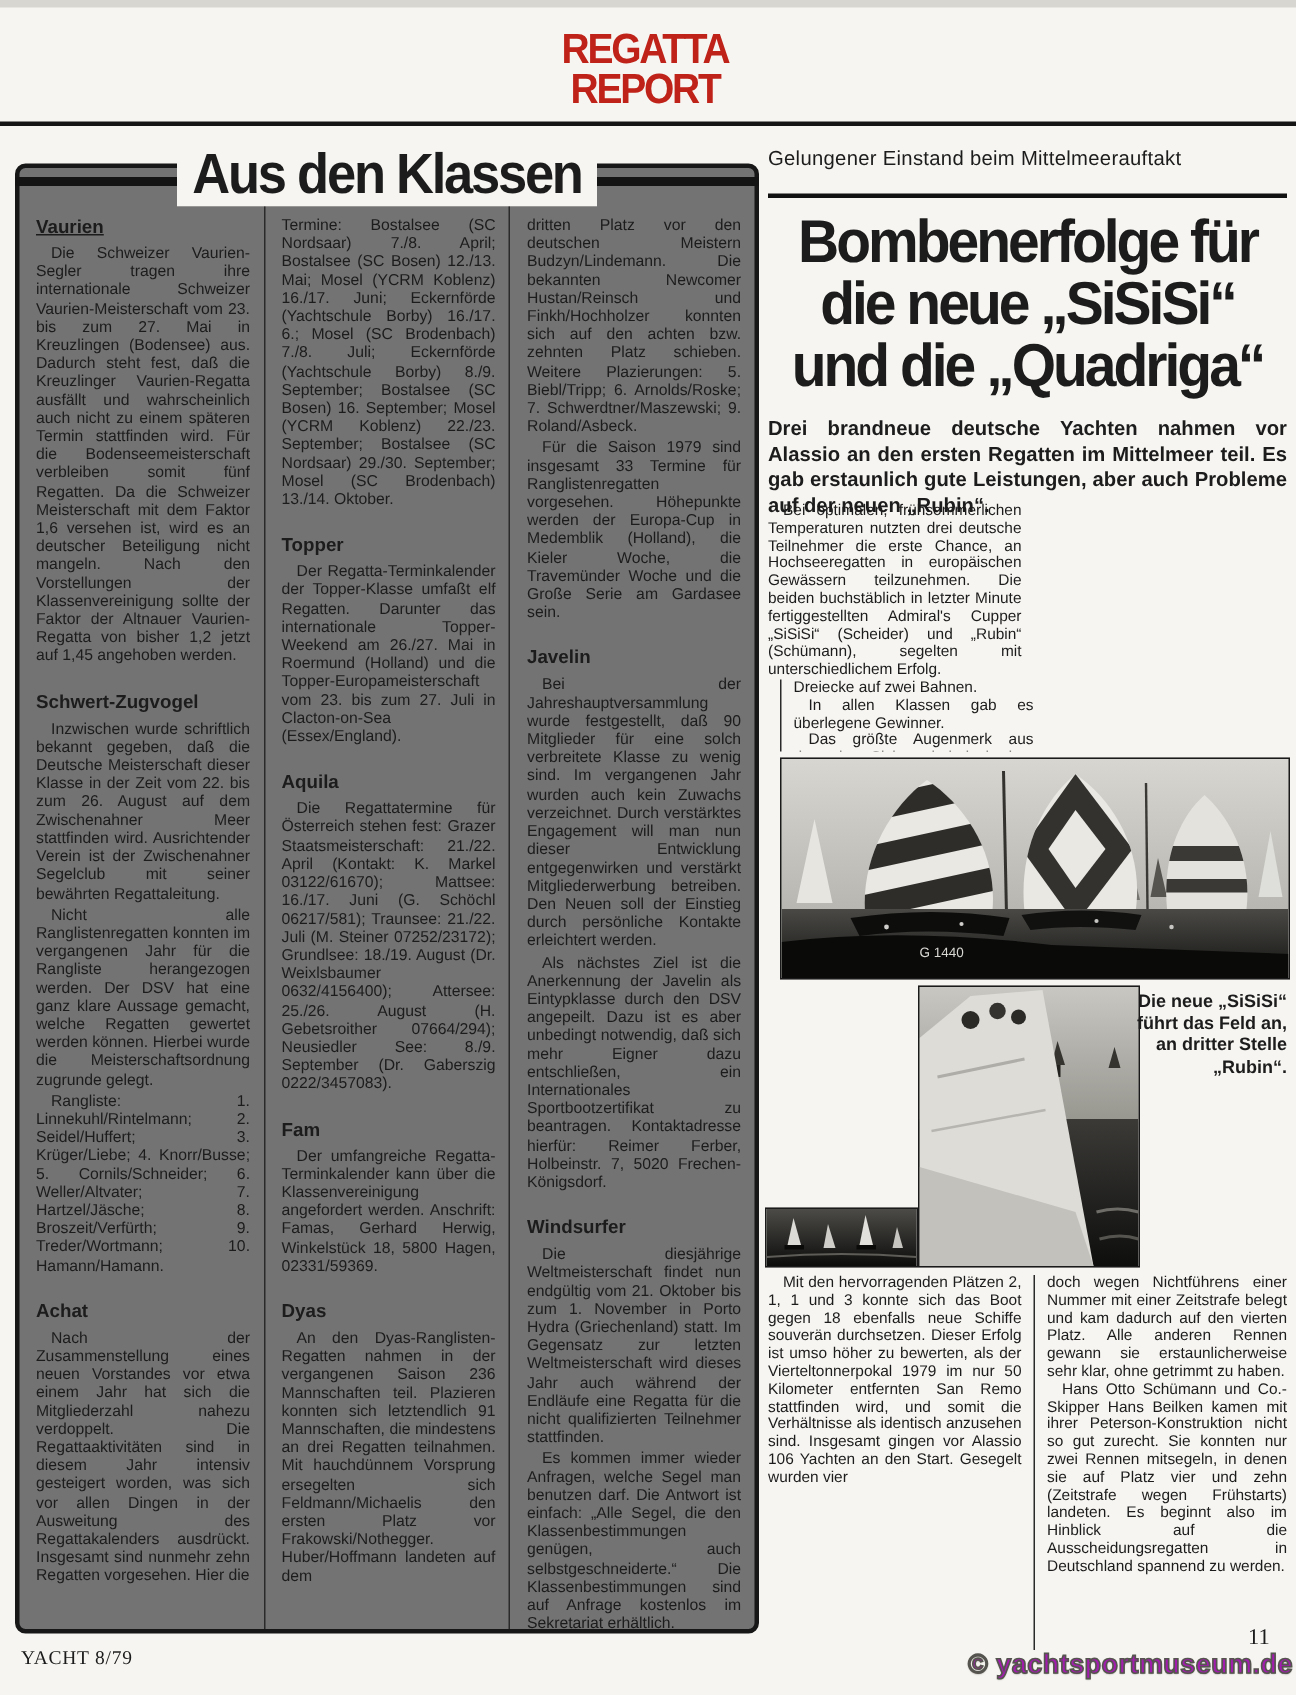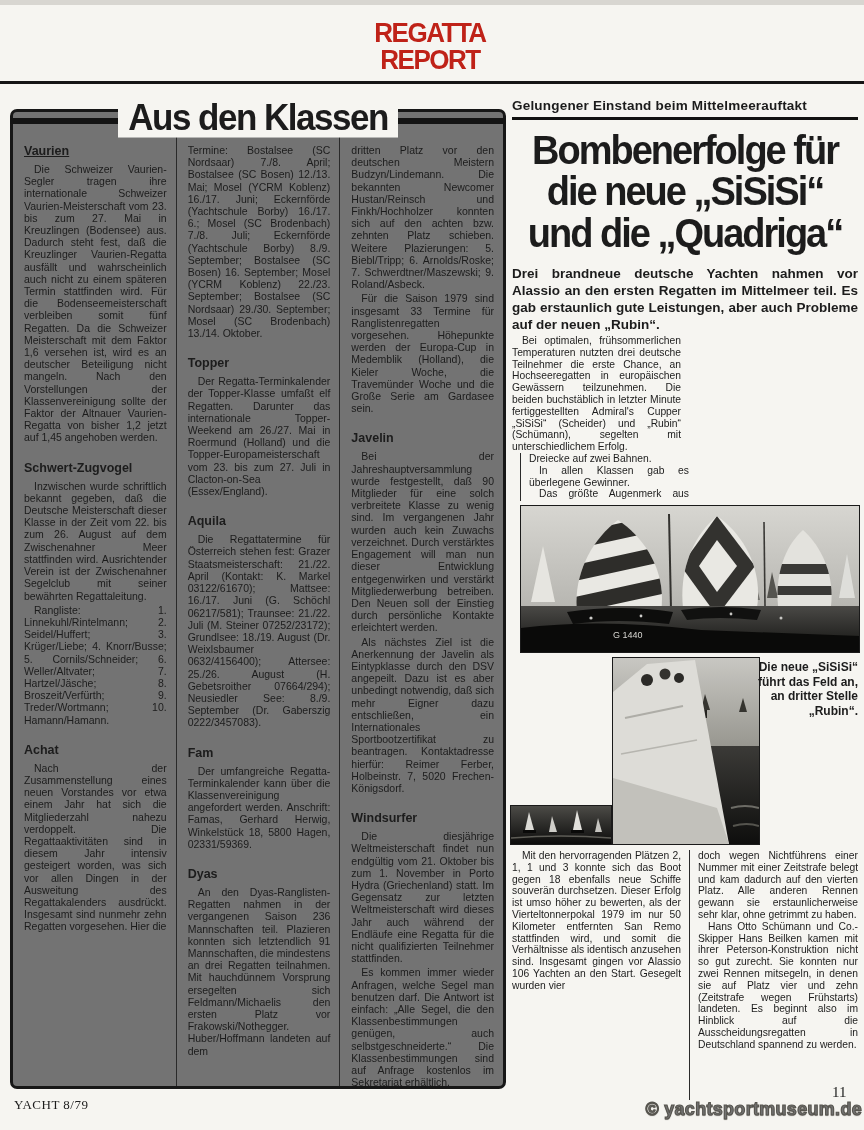--- a/index.html
+++ b/index.html
@@ -27,21 +27,21 @@
   .kcol + .kcol{border-left:1.5px solid #2a2a2a;}
   .kcol h3{font-size:12.5px; font-weight:bold; margin:17px 0 5px;}
   .kcol h3.first{margin-top:0;text-decoration:underline;}
   .kcol p{font-size:10.5px; line-height:12.2px; text-align:justify; margin:0 0 2px;
     hyphens:auto; -webkit-hyphens:auto;}
   p.ind{text-indent:10px;}
   p.noind{text-indent:0;}
 
   
   .article-head{position:absolute; left:512px; top:93px; width:346px;}
-  .kicker{font-size:13.5px; font-weight:bold; padding-bottom:4px; border-bottom:3px solid #111;
+  .kicker{font-size:13.5px; font-weight:normal; padding-bottom:16px; border-bottom:3px solid #111;
     letter-spacing:0.2px;}
   .headline{margin-top:10px; text-align:center; font-weight:bold; font-size:38px;
     line-height:39px; letter-spacing:-2px; transform:scaleY(1.06); transform-origin:top;}
   .lead{margin-top:18px; font-size:13.5px; font-weight:bold; line-height:17px; text-align:justify;}
   .body-cols{position:absolute; left:512px; top:330px; width:346px; display:flex; height:166px; overflow:hidden;flex-direction:column;}
   .bcol{width:169px; font-size:10.3px; line-height:11.8px; text-align:justify;
     hyphens:auto; -webkit-hyphens:auto;}
   .bcol p{margin:0;}
   .bcol + .bcol{border-left:1px solid #2a2a2a; padding-left:8px; margin-left:8px; width:160px;}
   .bottom-cols{position:absolute; left:512px; top:845px; width:346px; display:flex; height:250px; overflow:hidden;}
@@ -56,21 +56,21 @@
   .caption{position:absolute; font-weight:bold; font-size:12px; line-height:14.5px;}
   .caption-1{left:758px; top:655px; width:100px; text-align:right;}
   .caption-2{left:768px; top:760px; width:92px; text-align:left;}
 
   
   .footer-mag{position:absolute; left:14px; top:1092px; font-family:"Liberation Serif", serif;
     font-size:13px; letter-spacing:0.5px;}
   .footer-page{position:absolute; left:832px; top:1079px; font-family:"Liberation Serif", serif;
     font-size:15px;}
   .watermark{position:absolute; right:2px; top:1094px; font-weight:bold; font-size:18px;
-    letter-spacing:0.3px; color:#737373; -webkit-text-stroke:1.1px #56544e;
+    letter-spacing:0.3px; color:#a21caf; -webkit-text-stroke:1.1px #56544e;
     text-shadow:0 1px 1px rgba(120,118,112,0.8);}
 </style>
 </head>
 <body>
 
 <div class="page">
 
   <div class="masthead">
     <div>REGATTA</div>
     <div>REPORT</div>
@@ -82,20 +82,21 @@
       <span class="title-bar"></span>
       <span class="klassen-title">Aus den Klassen</span>
       <span class="title-bar"></span>
     </div>
     <div class="kcols">
       <div class="kcol">
         <h3 class="first">Vaurien</h3>
         <p class="ind">Die Schweizer Vaurien-Segler tragen ihre internationale Schweizer Vaurien-Meisterschaft vom 23. bis zum 27. Mai in Kreuzlingen (Bodensee) aus. Dadurch steht fest, daß die Kreuzlinger Vaurien-Regatta ausfällt und wahrscheinlich auch nicht zu einem späteren Termin stattfinden wird. Für die Bodenseemeisterschaft verbleiben somit fünf Regatten. Da die Schweizer Meisterschaft mit dem Faktor 1,6 versehen ist, wird es an deutscher Beteiligung nicht mangeln. Nach den Vorstellungen der Klassenvereinigung sollte der Faktor der Altnauer Vaurien-Regatta von bisher 1,2 jetzt auf 1,45 angehoben werden.</p>
         <h3>Schwert-Zugvogel</h3>
         <p class="ind">Inzwischen wurde schriftlich bekannt gegeben, daß die Deutsche Meisterschaft dieser Klasse in der Zeit vom 22. bis zum 26. August auf dem Zwischenahner Meer stattfinden wird. Ausrichtender Verein ist der Zwischenahner Segelclub mit seiner bewährten Regattaleitung.</p>
+        <p class="ind">Nicht alle Ranglistenregatten konnten im vergangenen Jahr für die Rangliste herangezogen werden. Der DSV hat eine ganz klare Aussage gemacht, welche Regatten gewertet werden können. Hierbei wurde die Meisterschaftsordnung zugrunde gelegt.</p>
         <p class="ind">Rangliste: 1. Linnekuhl/Rintelmann; 2. Seidel/Huffert; 3. Krüger/Liebe; 4. Knorr/Busse; 5. Cornils/Schneider; 6. Weller/Altvater; 7. Hartzel/Jäsche; 8. Broszeit/Verfürth; 9. Treder/Wortmann; 10. Hamann/Hamann.</p>
         <h3>Achat</h3>
         <p class="ind">Nach der Zusammenstellung eines neuen Vorstandes vor etwa einem Jahr hat sich die Mitgliederzahl nahezu verdoppelt. Die Regattaaktivitäten sind in diesem Jahr intensiv gesteigert worden, was sich vor allen Dingen in der Ausweitung des Regattakalenders ausdrückt. Insgesamt sind nunmehr zehn Regatten vorgesehen. Hier die</p>
       </div>
       <div class="kcol">
         <p class="noind">Termine: Bostalsee (SC Nordsaar) 7./8. April; Bostalsee (SC Bosen) 12./13. Mai; Mosel (YCRM Koblenz) 16./17. Juni; Eckernförde (Yachtschule Borby) 16./17. 6.; Mosel (SC Brodenbach) 7./8. Juli; Eckernförde (Yachtschule Borby) 8./9. September; Bostalsee (SC Bosen) 16. September; Mosel (YCRM Koblenz) 22./23. September; Bostalsee (SC Nordsaar) 29./30. September; Mosel (SC Brodenbach) 13./14. Oktober.</p>
         <h3>Topper</h3>
         <p class="ind">Der Regatta-Terminkalender der Topper-Klasse umfaßt elf Regatten. Darunter das internationale Topper-Weekend am 26./27. Mai in Roermund (Holland) und die Topper-Europameisterschaft vom 23. bis zum 27. Juli in Clacton-on-Sea (Essex/England).</p>
         <h3>Aquila</h3>
         <p class="ind">Die Regattatermine für Österreich stehen fest: Grazer Staatsmeisterschaft: 21./22. April (Kontakt: K. Markel 03122/61670); Mattsee: 16./17. Juni (G. Schöchl 06217/581); Traunsee: 21./22. Juli (M. Steiner 07252/23172); Grundlsee: 18./19. August (Dr. Weixlsbaumer 0632/4156400); Attersee: 25./26. August (H. Gebetsroither 07664/294); Neusiedler See: 8./9. September (Dr. Gaberszig 0222/3457083).</p>

